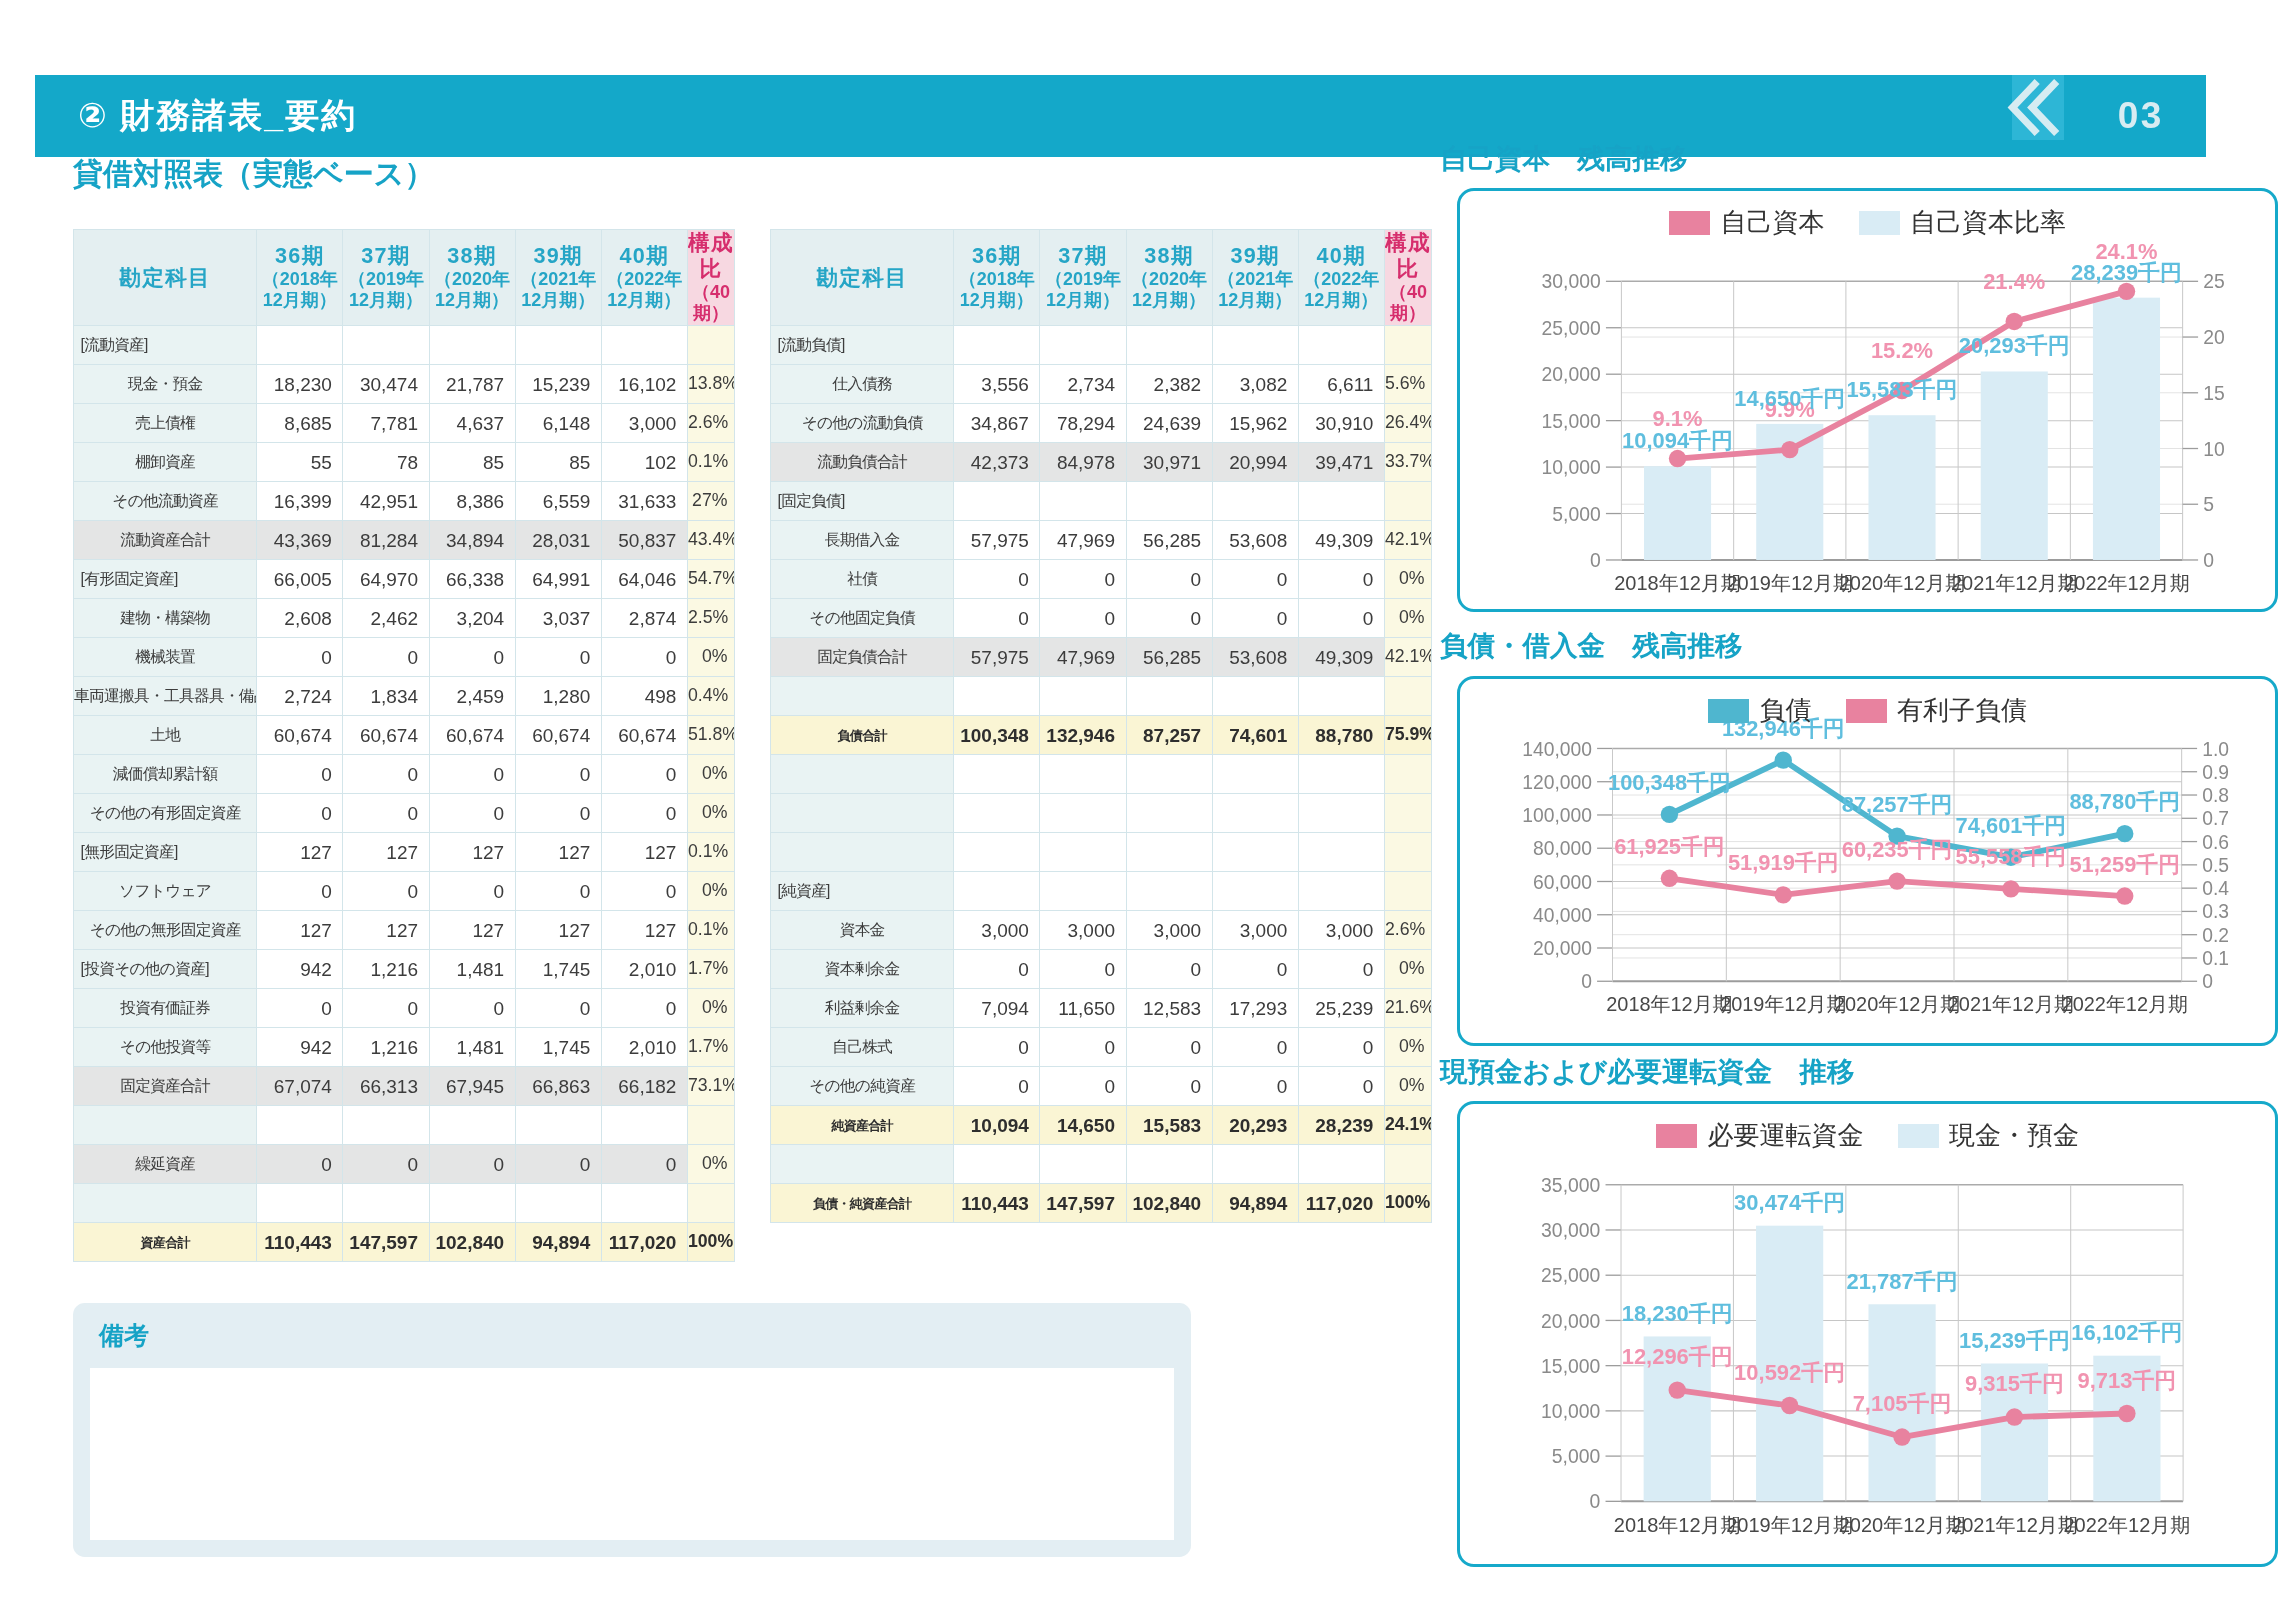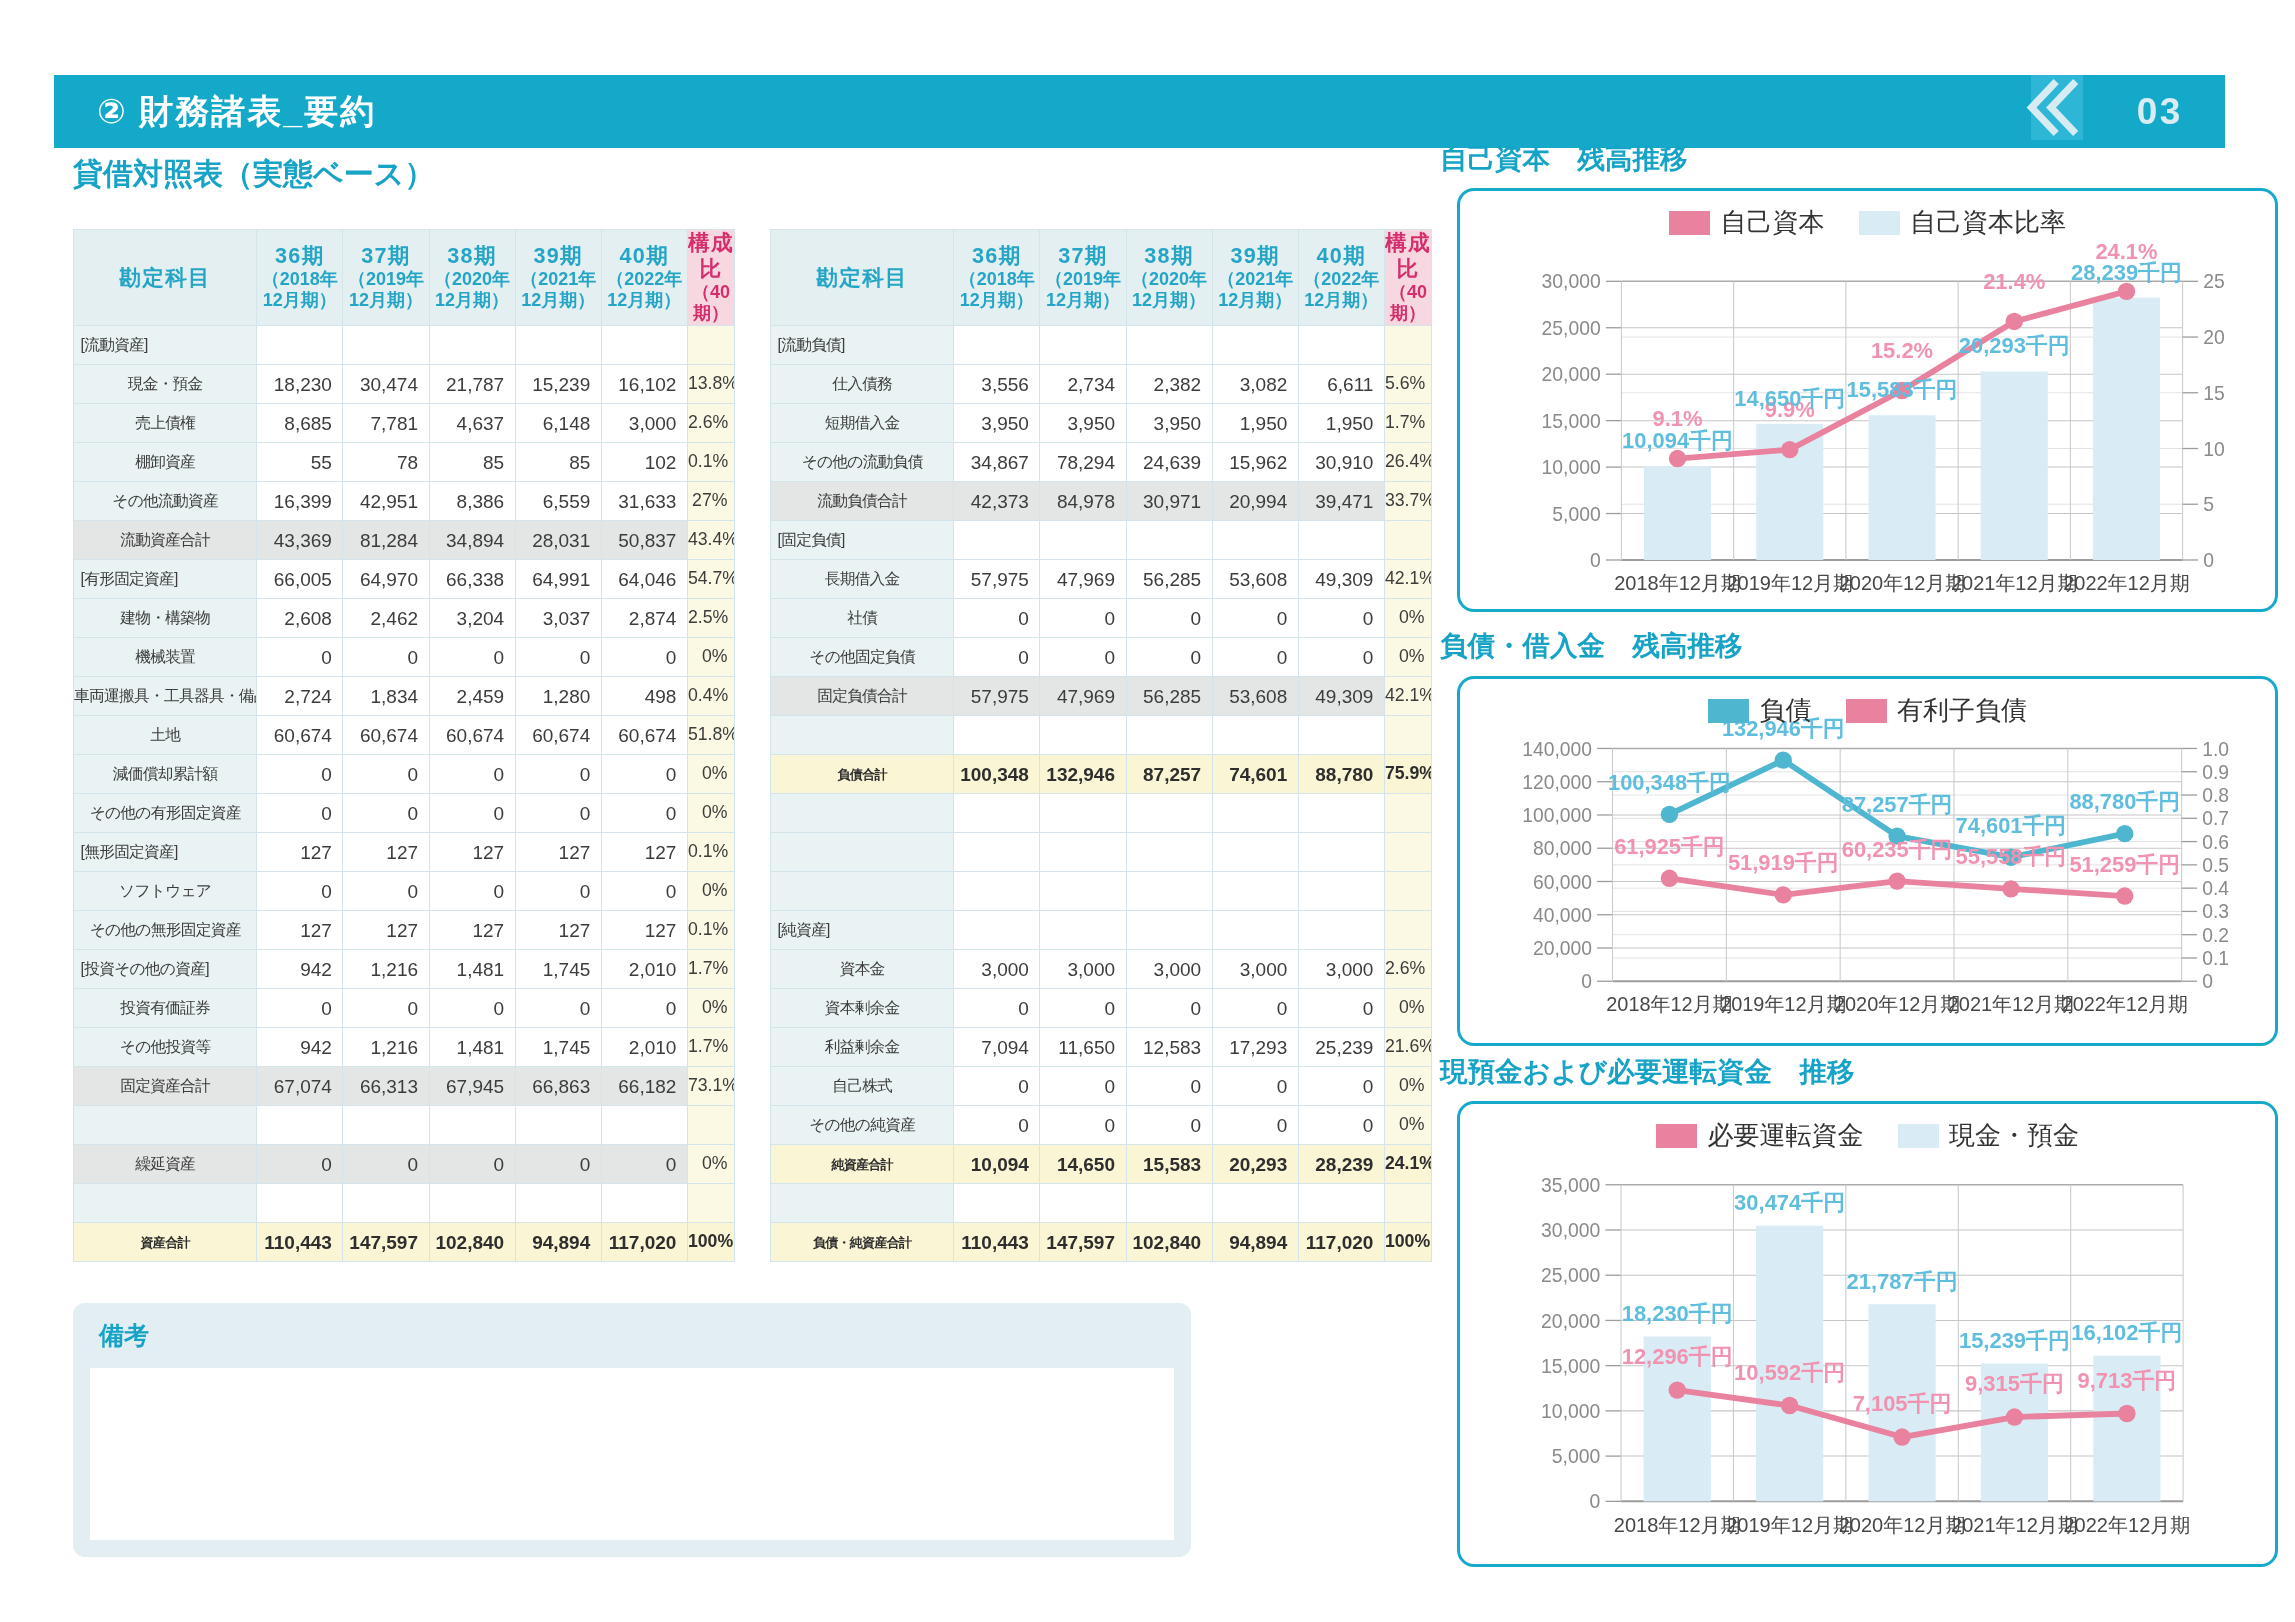--- a/index.html
+++ b/index.html
@@ -1,19 +1,19 @@
 <!DOCTYPE html>
 <html style="font-size:10.5px"><head>
 <meta charset="utf-8">
 <style>
   html,body{margin:0;padding:0;background:#ffffff;}
   .page{position:relative;width:2295px;height:1623px;background:#ffffff;overflow:hidden;
         font-family:"Liberation Sans","DejaVu Sans",sans-serif;}
   
-  .top-band{position:absolute;left:54px;top:75px;width:2171px;height:73px;background:#14a8c9;}
+  .top-band{position:absolute;left:35px;top:75px;width:2171px;height:82px;background:#14a8c9;}
   .band-title{position:absolute;left:43px;top:50%;transform:translateY(-50%);
               font-size:34px;font-weight:bold;color:#ffffff;letter-spacing:2px;white-space:nowrap;}
   .chevron-block{position:absolute;left:1977px;top:0;width:52px;height:65px;background:#2db6d6;}
   .chevron-block svg{position:absolute;left:-9.2px;top:0;overflow:visible;}
   .page-num{position:absolute;right:42px;top:50%;transform:translateY(-50%);
             font-size:37px;font-weight:bold;color:#d8ecf2;letter-spacing:2.6px;}
   
   .page-title{position:absolute;left:73px;top:154px;margin:0;font-size:30px;font-weight:bold;color:#16a3c6;white-space:nowrap;}
   .chart-title{position:absolute;left:1440px;font-size:27.5px;font-weight:bold;color:#16a3c6;white-space:nowrap;}
   #ct0{top:141px}#ct1{top:628px}#ct2{top:1054px}
@@ -381,29 +381,20 @@
           <td class="rat"></td>
         </tr>
         <tr class="item">
           <td class="lab">仕入債務</td>
           <td class="val">3,556</td>
           <td class="val">2,734</td>
           <td class="val">2,382</td>
           <td class="val">3,082</td>
           <td class="val">6,611</td>
           <td class="rat">5.6%</td>
-        </tr>
-        <tr class="item">
-          <td class="lab">短期借入金</td>
-          <td class="val">3,950</td>
-          <td class="val">3,950</td>
-          <td class="val">3,950</td>
-          <td class="val">1,950</td>
-          <td class="val">1,950</td>
-          <td class="rat">1.7%</td>
         </tr>
         <tr class="item">
           <td class="lab">その他の流動負債</td>
           <td class="val">34,867</td>
           <td class="val">78,294</td>
           <td class="val">24,639</td>
           <td class="val">15,962</td>
           <td class="val">30,910</td>
           <td class="rat">26.4%</td>
         </tr>

